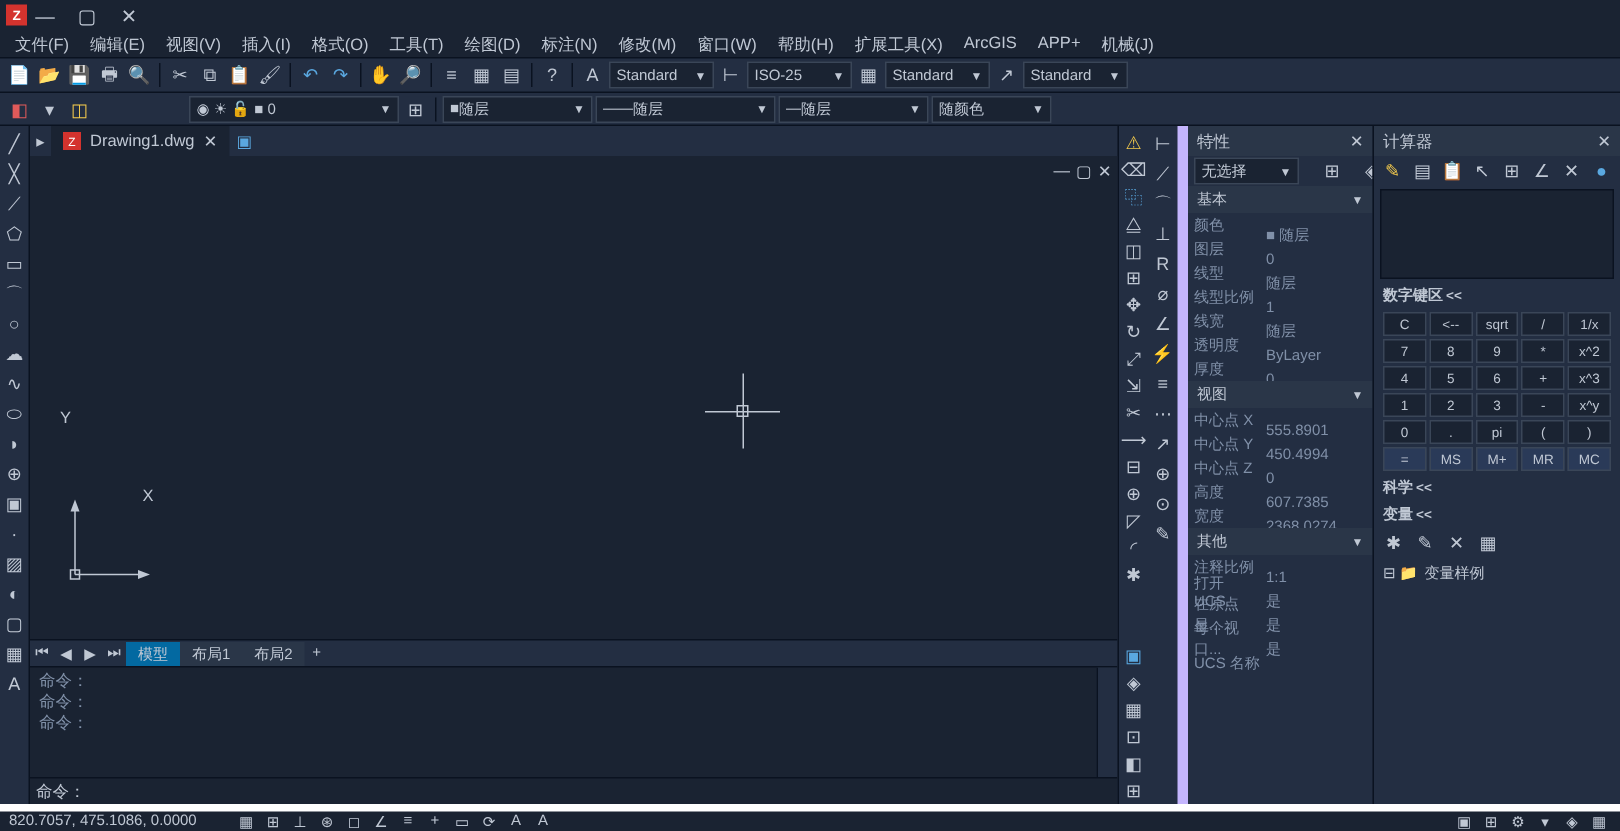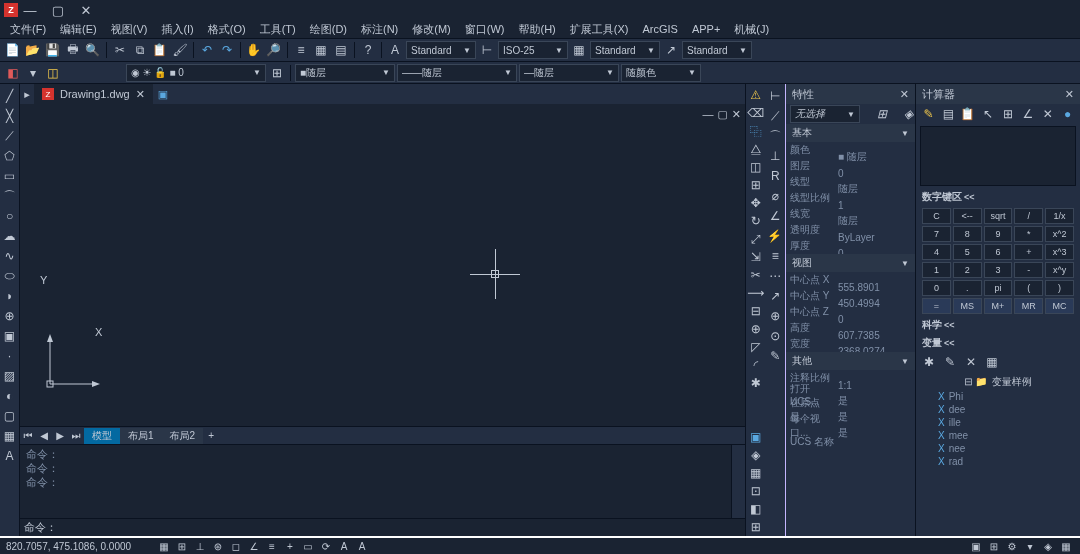--- a/index.html
+++ b/index.html
@@ -45,44 +45,44 @@
 .nav-btn { width: 16px; text-align: center; font-size: 10px; cursor: pointer; }
 .mtab { padding: 1px 8px; font-size: 10px; background: #2a3648; }
 .mtab.active { background: #0369a1; }
 .command-area { height: 74px; background: #1a2332; border-top: 1px solid #0a1220; display: flex; }
 .cmd-text { flex: 1; padding: 2px 6px; font-family: monospace; font-size: 11px; color: #8090a8; line-height: 14px; }
 .cmd-scroll { width: 14px; background: #232e42; border-left: 1px solid #0a1220; }
 .command-input-row { height: 18px; background: #1a2332; border-top: 1px solid #0a1220; display: flex; align-items: center; padding: 0 4px; font-family: monospace; font-size: 11px; }
 .right-tools { width: 40px; background: #232e42; border-left: 1px solid #0a1220; display: flex; }
 .right-tools .col { width: 20px; display: flex; flex-direction: column; padding-top: 2px; }
 .right-tools .tool-btn { width: 18px; height: 18px; margin: 1px auto; }
-.panel { width: 130px; background: #232e42; border-left: 1px solid #c4b5fd; display: flex; flex-direction: column; }
+.panel { width: 130px; background: #232e42; border-left: 7px solid #c4b5fd; display: flex; flex-direction: column; }
 .panel-header { height: 20px; background: #2a3648; display: flex; align-items: center; padding: 0 6px; font-size: 11px; }
 .panel-header .close { margin-left: auto; cursor: pointer; }
-.panel-sub { height: 20px; display: flex; align-items: center; padding: 0 4px; gap: 17px; font-style: italic; }
+.panel-sub { height: 20px; display: flex; align-items: center; padding: 0 4px; gap: 17px; }
 .panel-sub .dropdown { flex: 1; }
 .panel-section { background: #2a3648; padding: 2px 6px; font-size: 10px; display: flex; align-items: center; }
 .panel-section .arrow { margin-left: auto; font-size: 8px; }
 .prop-row { display: flex; padding: 1px 4px; font-size: 10px; height: 16px; align-items: center; }
 .prop-row .label { width: 48px; color: #8090a8; }
 .prop-row .value { flex: 1; color: #8090a8; margin-top: 14px; }
 .calc-panel { width: 165px; background: #232e42; border-left: 1px solid #0a1220; display: flex; flex-direction: column; }
 .calc-icons { height: 20px; display: flex; align-items: center; padding: 0 4px; gap: 3px; }
 .calc-display { height: 60px; background: #1a2332; margin: 2px 4px; border: 1px solid #0a1220; }
 .calc-section-h { padding: 2px 6px; font-size: 10px; font-weight: bold; display: flex; align-items: center; }
 .calc-section-h .toggle { margin-left: 2px; font-size: 9px; }
 .calc-grid { display: grid; grid-template-columns: repeat(5, 1fr); gap: 2px; padding: 2px 6px; }
 .calc-btn { height: 16px; background: #1a2332; border: 1px solid #3a4658; display: flex; align-items: center; justify-content: center; font-size: 9px; cursor: pointer; }
 .calc-btn.blue { background: #2a3a58; }
 .var-tree { padding: 2px 6px; font-size: 10px; }
 .var-item { padding: 1px 0 1px 16px; color: #8090a8; }
 .var-item .x { color: #5aa8e0; margin-right: 4px; }
-.var-folder { padding: 1px 0; text-align: center; }
+.var-folder { padding: 1px 0; }
 .var-folder .folder-icon { color: #f2c94c; margin-right: 4px; }
-.statusbar { height: 18px; background: #1a2332; border-top: 2px solid #ffffff; display: flex; align-items: center; padding: 0 6px; font-size: 10px; }
+.statusbar { height: 18px; background: #1a2332; border-top: 5px solid #ffffff; display: flex; align-items: center; padding: 0 6px; font-size: 10px; }
 .statusbar .coords { min-width: 140px; }
 .statusbar .status-btns { display: flex; gap: 2px; margin-left: 10px; }
 .statusbar .tool-btn { width: 16px; height: 14px; font-size: 10px; }
 .statusbar .right { margin-left: auto; display: flex; gap: 2px; }
 </style>
 </head>
 <body>
 
 <div class="titlebar">
   <span class="icon">Z</span>
@@ -457,28 +457,20 @@
         <span class="toggle">&lt;&lt;</span>
       </div>
     <div class="calc-icons">
       <span class="tool-btn">✱</span>
       <span class="tool-btn">✎</span>
       <span class="tool-btn">✕</span>
       <span class="tool-btn">▦</span>
     </div>
     <div class="var-tree">
       <div class="var-folder">⊟ <span class="folder-icon">📁</span><span>变量样例</span></div>
-      <div id="var-list">
-          <div class="var-item"><span class="x">X</span>Phi</div>
-          <div class="var-item"><span class="x">X</span>dee</div>
-          <div class="var-item"><span class="x">X</span>ille</div>
-          <div class="var-item"><span class="x">X</span>mee</div>
-          <div class="var-item"><span class="x">X</span>nee</div>
-          <div class="var-item"><span class="x">X</span>rad</div>
-        </div>
     </div>
   </div>
 </div>
 
 <div class="statusbar">
   <span class="coords">820.7057, 475.1086, 0.0000</span>
   <div class="status-btns">
     <span class="tool-btn">▦</span>
     <span class="tool-btn">⊞</span>
     <span class="tool-btn">⊥</span>

